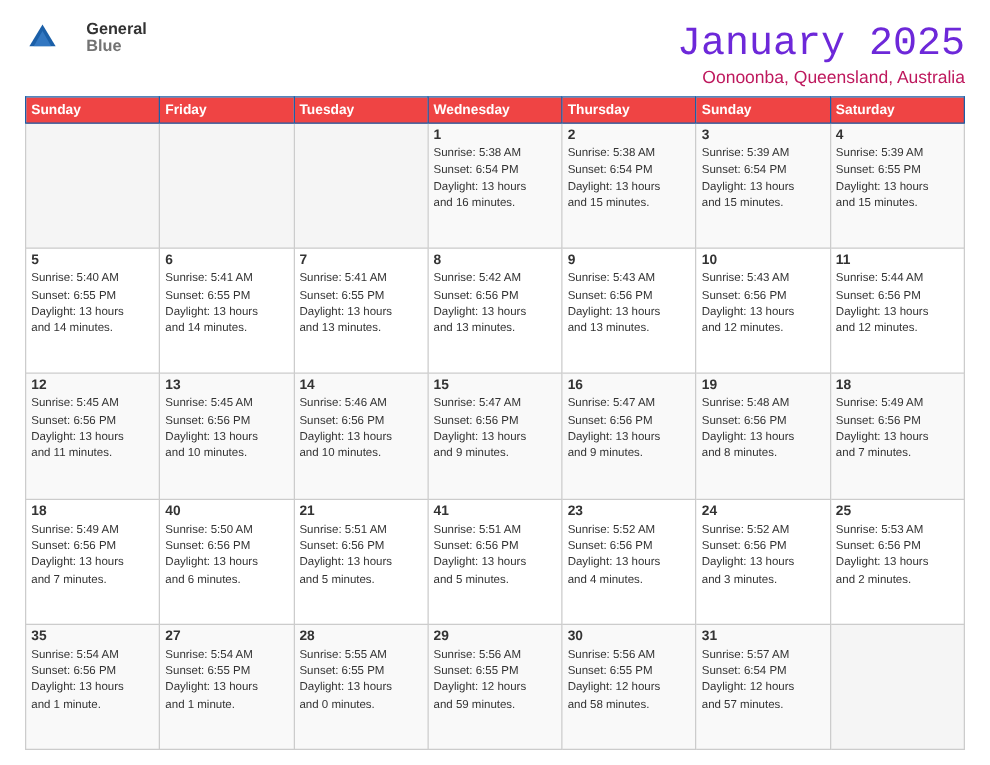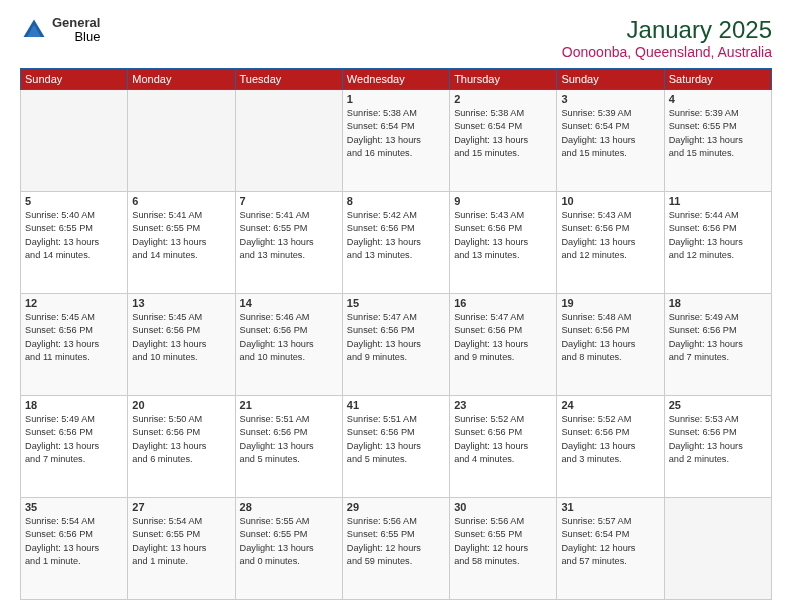--- a/index.html
+++ b/index.html
@@ -19,66 +19,66 @@
     }
     .header {
       display: flex;
       justify-content: space-between;
       align-items: flex-start;
       margin-bottom: 8px;
     }
     .logo {
       display: flex;
       align-items: center;
-      gap: 4px;
-      text-align: right;
+      gap: 21px;
     }
     .logo-text {
       display: flex;
       flex-direction: column;
       line-height: 1.1;
     }
     .logo-general {
       font-size: 13px;
       font-weight: bold;
       color: #333;
     }
     .logo-blue {
       font-size: 13px;
-      font-weight: normal;
-      color: #000000;
+      font-weight: bold;
+      color: #737373;
     }
     .logo-icon {
       width: 28px;
       height: 28px;
     }
     .title-block {
       text-align: right;
     }
     .month-title {
-      font-size: 24px;
+      font-size: 32px;
       font-weight: normal;
-      color: #14532d;
+      color: #6d28d9;
+      font-family: Liberation Mono, monospace;
     }
     .location {
       font-size: 14px;
       color: #be185d;
     }
     .calendar {
       flex: 1;
       border: 1px solid #ccc;
       border-collapse: collapse;
       width: 100%;
       table-layout: fixed;
     }
     .calendar th {
-      background-color: #b91c1c;
+      background-color: #ef4444;
       color: #fff;
       font-size: 11px;
-      font-weight: normal;
+      font-weight: bold;
       padding: 4px 4px;
       text-align: left;
       border: 1px solid #1a5fa8;
     }
     .calendar td {
       border: 1px solid #ccc;
       vertical-align: top;
       padding: 3px 4px;
       font-size: 9.2px;
       color: #333;
@@ -119,21 +119,21 @@
     <div class="title-block">
       <div class="month-title">January 2025</div>
       <div class="location">Oonoonba, Queensland, Australia</div>
     </div>
   </div>
 
   <table class="calendar">
     <thead>
       <tr>
       <th>Sunday</th>
-          <th>Monday</th>
+          <th>Friday</th>
           <th>Tuesday</th>
           <th>Wednesday</th>
           <th>Thursday</th>
           <th>Sunday</th>
           <th>Saturday</th>
         </tr>
     </thead>
     <tbody id="calendar-body">
     <tr class="row-shaded">
           <td class="empty"></td>
@@ -215,21 +215,21 @@
             <span class="day-num">18</span>
             <div class="day-info">Sunrise: 5:49 AM<br>Sunset: 6:56 PM<br>Daylight: 13 hours<br>and 7 minutes.</div>
           </td>
         </tr>
         <tr>
           <td>
             <span class="day-num">18</span>
             <div class="day-info">Sunrise: 5:49 AM<br>Sunset: 6:56 PM<br>Daylight: 13 hours<br>and 7 minutes.</div>
           </td>
           <td>
-            <span class="day-num">20</span>
+            <span class="day-num">40</span>
             <div class="day-info">Sunrise: 5:50 AM<br>Sunset: 6:56 PM<br>Daylight: 13 hours<br>and 6 minutes.</div>
           </td>
           <td>
             <span class="day-num">21</span>
             <div class="day-info">Sunrise: 5:51 AM<br>Sunset: 6:56 PM<br>Daylight: 13 hours<br>and 5 minutes.</div>
           </td>
           <td>
             <span class="day-num">41</span>
             <div class="day-info">Sunrise: 5:51 AM<br>Sunset: 6:56 PM<br>Daylight: 13 hours<br>and 5 minutes.</div>
           </td>

